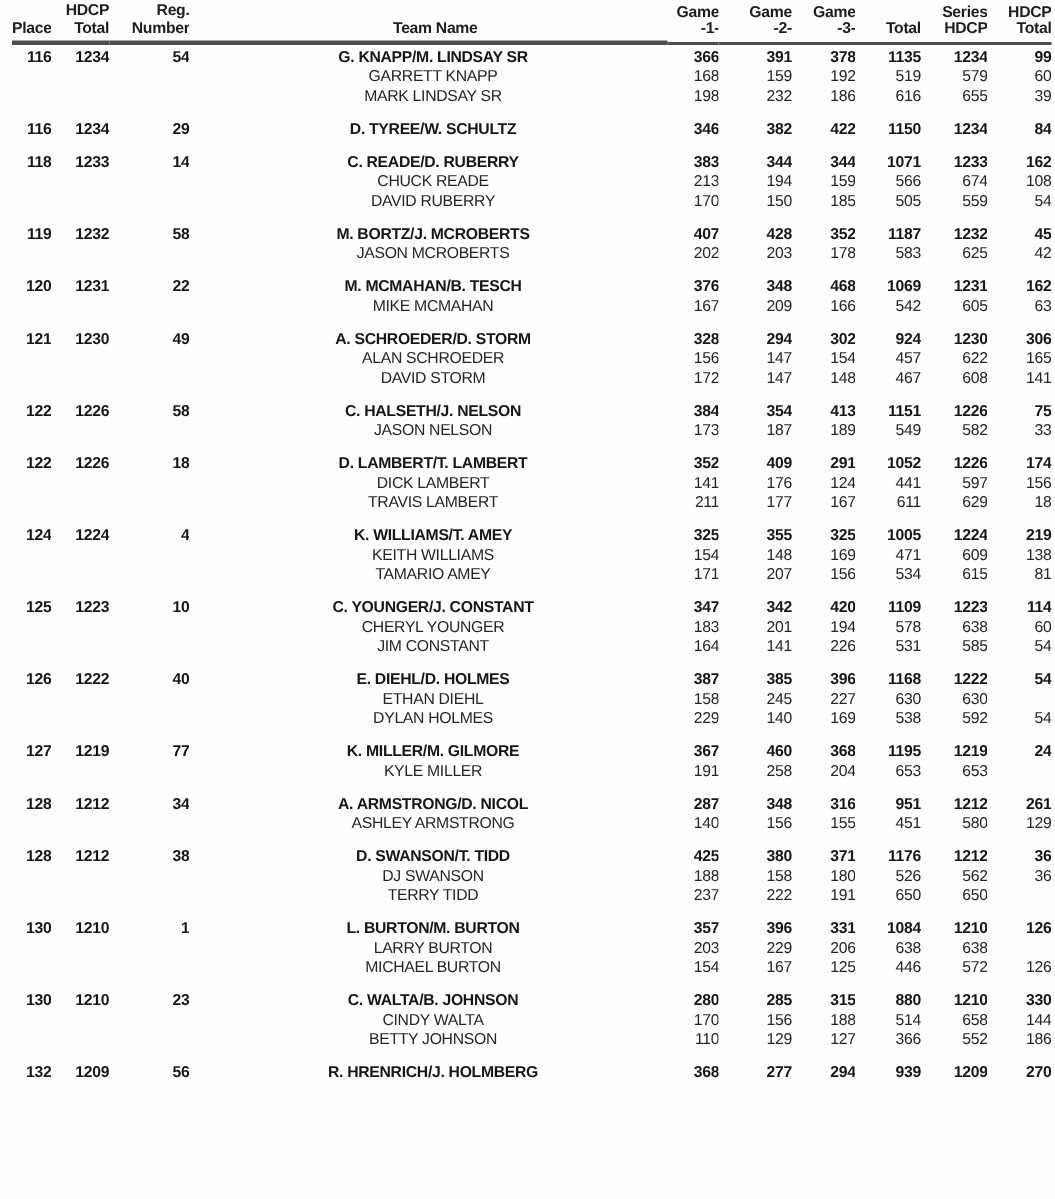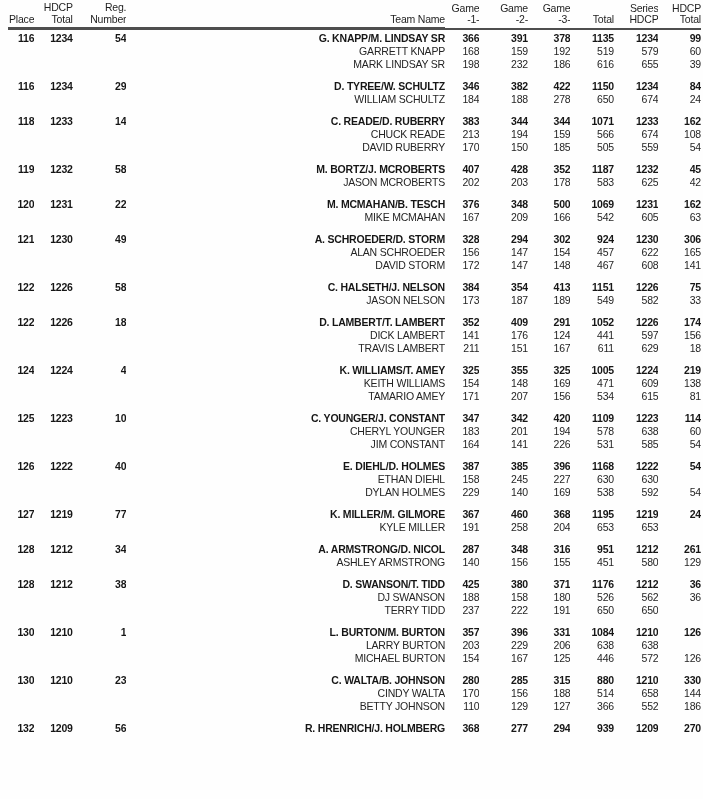--- a/index.html
+++ b/index.html
@@ -32,30 +32,30 @@
 
   th, td {
     padding: 0;
     white-space: nowrap;
     overflow: hidden;
     font-size: 10.5px;
     letter-spacing: -0.2px;
     vertical-align: bottom;
   }
   thead th {
-    font-weight: normal;
+    font-weight: bold;
     line-height: 11.5px;
     padding-bottom: 2px;
     border-bottom: 3px solid #4e4e4e;
   }
   thead th.rt-rule { border-bottom-width: 2px; }
   thead th .h-line1 { display: block; min-height: 11px; }
   thead th .h-line2 { display: block; }
   .num  { text-align: right; }
-  th.name-col, td.name-col { text-align: right; padding-left: 6px; }
+  th.name-col, td.name-col { text-align: center; padding-left: 6px; }
   thead th.name-col { padding-left: 9px; }
 
   tbody td { height: 13px; line-height: 13px; color: #242424; }
   tr.team-row td { font-weight: bold; color: #161616; }
   tr.team-row td:first-child { padding-top: 2px; }
   tr.member-row td { font-weight: normal; }
   tr.spacer-row td { height: 7px; line-height: 7px; border: none; }
 </style>
 </head>
 <body>
@@ -163,32 +163,20 @@
           <td class="num">1234</td>
           <td class="num">29</td>
           <td class="name-col">D. TYREE/W. SCHULTZ</td>
           <td class="num">346</td>
           <td class="num">382</td>
           <td class="num">422</td>
           <td class="num">1150</td>
           <td class="num">1234</td>
           <td class="num">84</td>
         </tr>
-        <tr class="member-row">
-          <td class="num"></td>
-          <td class="num"></td>
-          <td class="num"></td>
-          <td class="name-col">WILLIAM SCHULTZ</td>
-          <td class="num">184</td>
-          <td class="num">188</td>
-          <td class="num">278</td>
-          <td class="num">650</td>
-          <td class="num">674</td>
-          <td class="num">24</td>
-        </tr>
         <tr class="spacer-row">
           <td colspan="10"></td>
         </tr>
         <tr class="team-row">
           <td class="num">118</td>
           <td class="num">1233</td>
           <td class="num">14</td>
           <td class="name-col">C. READE/D. RUBERRY</td>
           <td class="num">383</td>
           <td class="num">344</td>
@@ -251,21 +239,21 @@
         <tr class="spacer-row">
           <td colspan="10"></td>
         </tr>
         <tr class="team-row">
           <td class="num">120</td>
           <td class="num">1231</td>
           <td class="num">22</td>
           <td class="name-col">M. MCMAHAN/B. TESCH</td>
           <td class="num">376</td>
           <td class="num">348</td>
-          <td class="num">500</td>
+          <td class="num">468</td>
           <td class="num">1069</td>
           <td class="num">1231</td>
           <td class="num">162</td>
         </tr>
         <tr class="member-row">
           <td class="num"></td>
           <td class="num"></td>
           <td class="num"></td>
           <td class="name-col">MIKE MCMAHAN</td>
           <td class="num">167</td>
@@ -367,21 +355,21 @@
           <td class="num">441</td>
           <td class="num">597</td>
           <td class="num">156</td>
         </tr>
         <tr class="member-row">
           <td class="num"></td>
           <td class="num"></td>
           <td class="num"></td>
           <td class="name-col">TRAVIS LAMBERT</td>
           <td class="num">211</td>
-          <td class="num">151</td>
+          <td class="num">177</td>
           <td class="num">167</td>
           <td class="num">611</td>
           <td class="num">629</td>
           <td class="num">18</td>
         </tr>
         <tr class="spacer-row">
           <td colspan="10"></td>
         </tr>
         <tr class="team-row">
           <td class="num">124</td>

